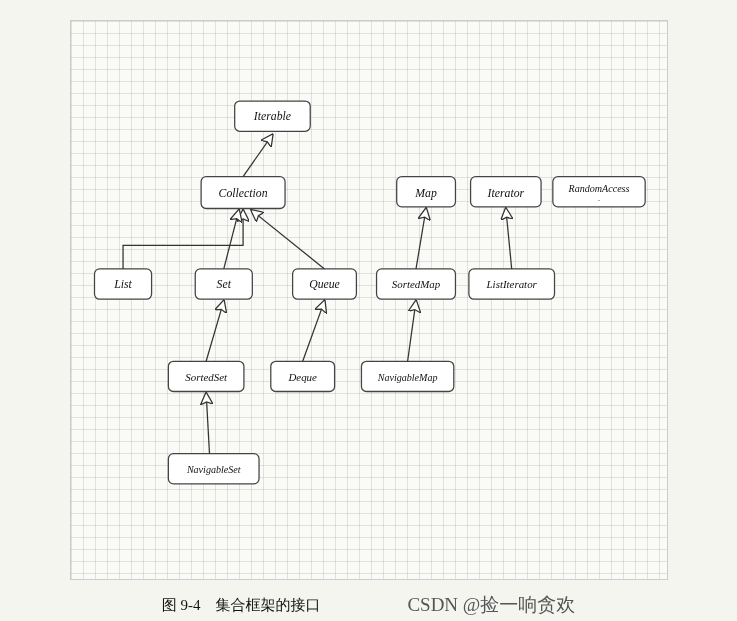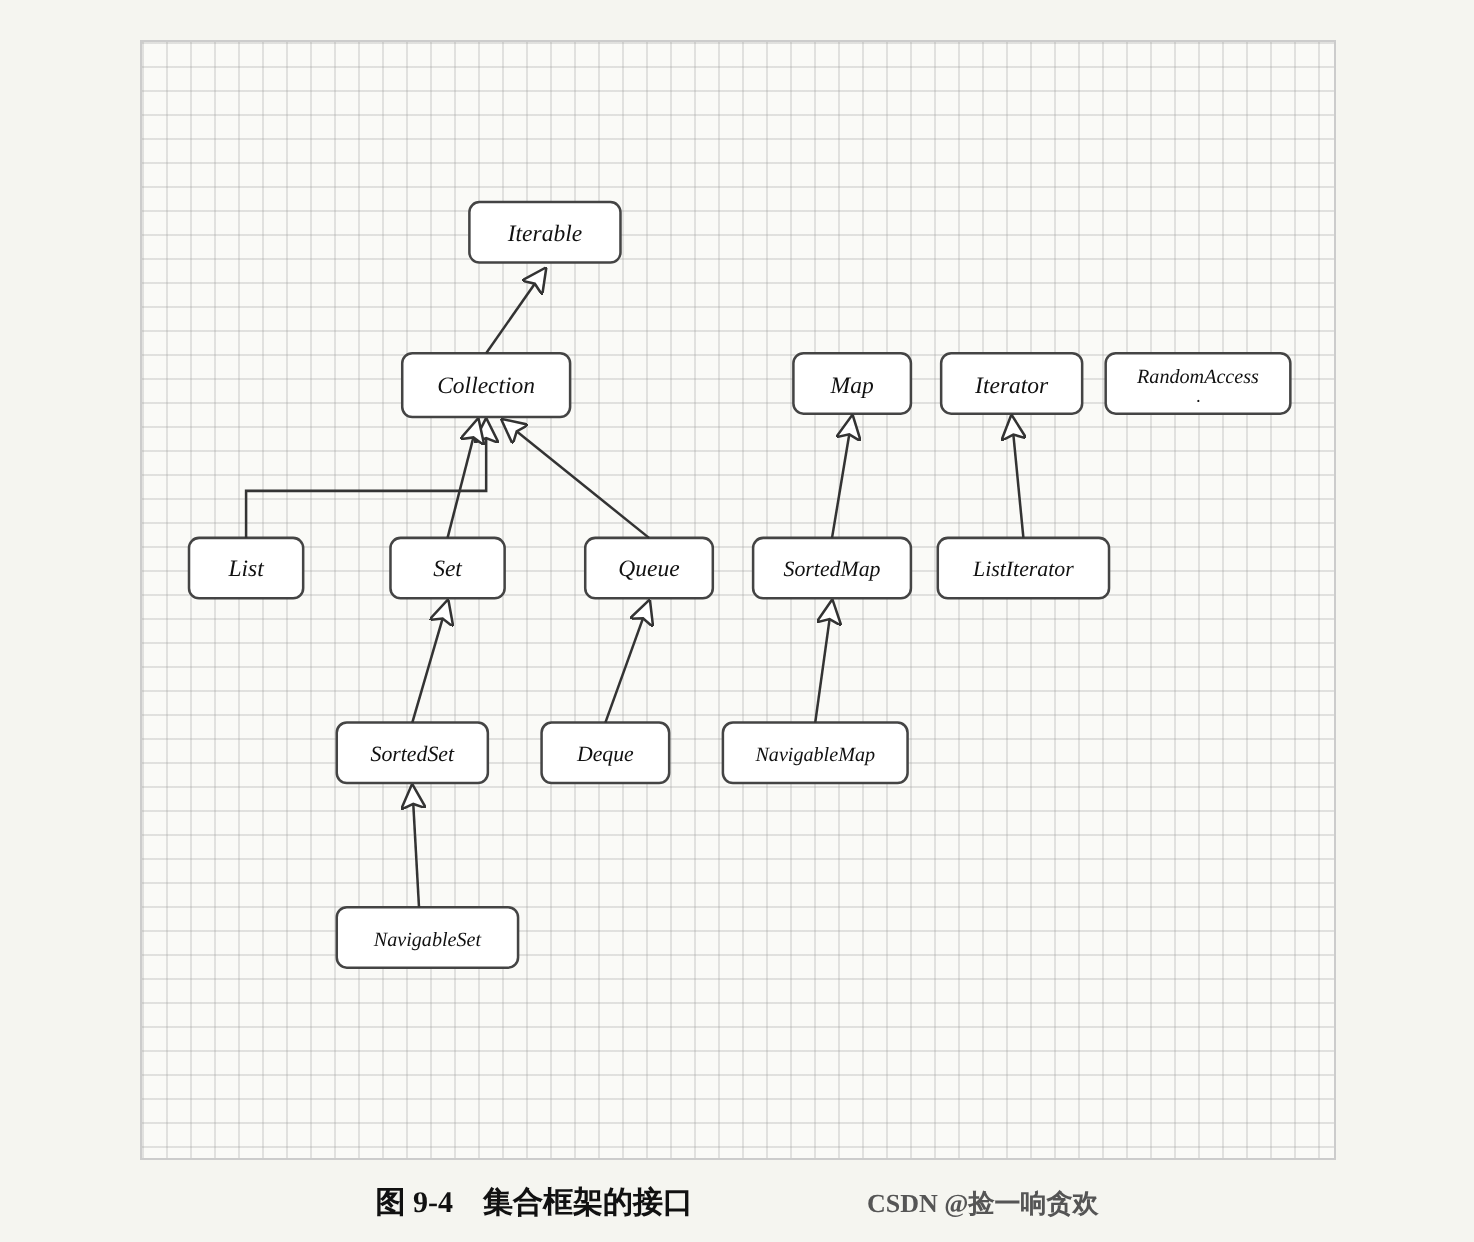--- a/index.html
+++ b/index.html
@@ -44,30 +44,29 @@
       height: 100%;
     }
 
     .caption {
       margin-top: 12px;
       font-size: 15px;
       color: #222;
       display: flex;
       gap: 87px;
       align-items: center;
-      font-weight: bold;
     }
 
     .caption-main {
       font-size: 15px;
       color: #111;
     }
 
     .caption-credit {
-      font-size: 13px;
+      font-size: 19px;
       color: #555;
     }
   </style>
 </head>
 <body>
 
 <div class="page-container">
   <div class="diagram-wrapper">
     <svg class="diagram-svg" viewBox="0 0 710 530" xmlns="http://www.w3.org/2000/svg">
       <defs>

